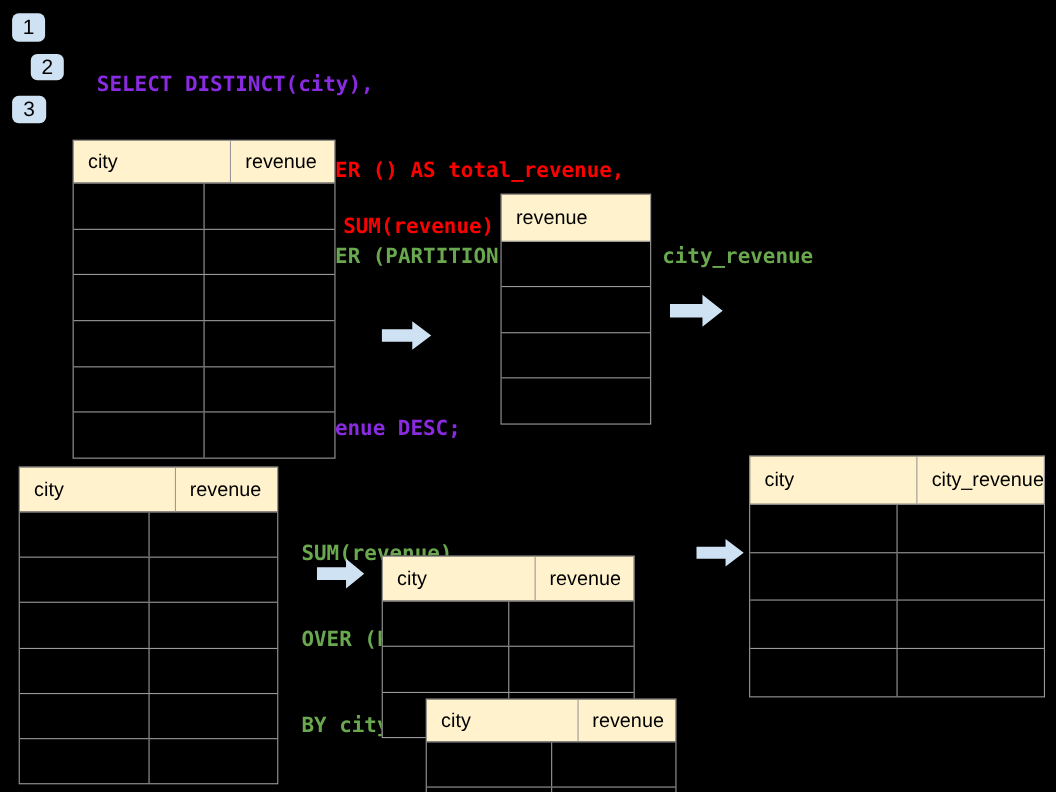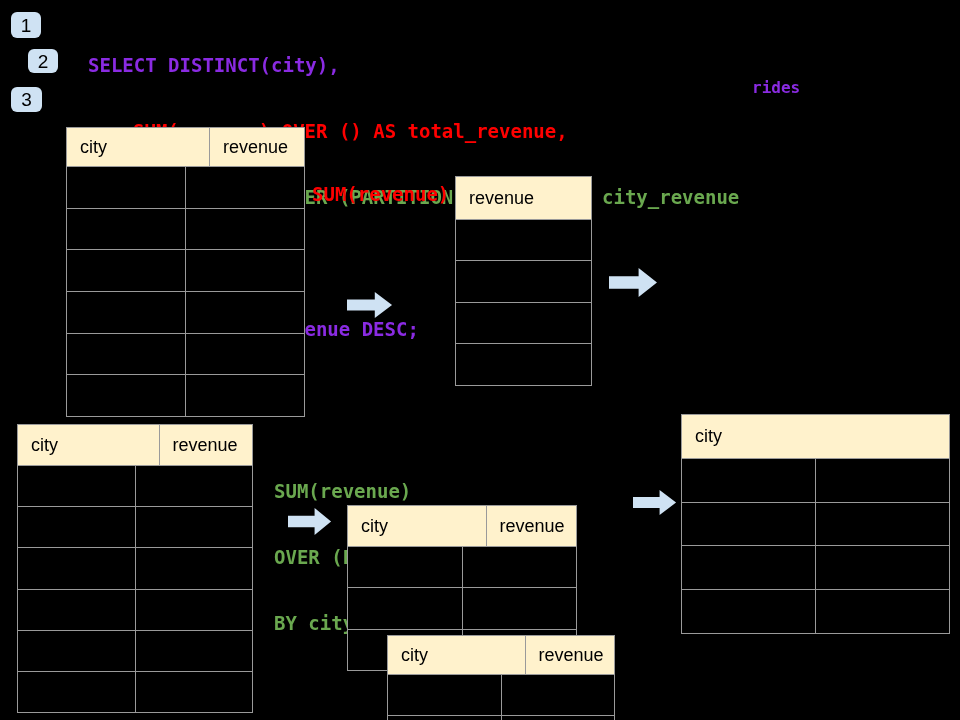--- a/index.html
+++ b/index.html
@@ -24,21 +24,21 @@
     position:absolute;background:var(--badge_fill);border-radius:6px;
     color:#000;font-size:19px;line-height:1;
     display:flex;align-items:center;justify-content:center;
   }
   
   .code{
     position:absolute;font-family:"DejaVu Sans Mono",monospace;
     font-weight:700;white-space:pre;
   }
   .sql-block{left:88px;top:10px;font-size:19px;line-height:22px;}
-  .code-line{white-space:pre;}
+  .code-line{white-space:pre;margin-top:12px;}
   .ind-1{margin-left:45px;} .ind-2{margin-left:22px;}
   .c-purple{color:var(--sql_purple);}
   .c-red{color:var(--sql_red);}
   .c-green{color:var(--sql_green);}
   .from-note{left:752px;top:35px;font-size:16px;line-height:21px;}
   .ann-total{left:312px;top:139px;font-size:19px;line-height:22px;}
   .ann-part{left:274px;top:436px;font-size:19px;line-height:22px;}
   
   .tbl{
     position:absolute;background:var(--background);
@@ -68,21 +68,20 @@
 
   <div class="code sql-block">
     <div class="code-line c-purple">SELECT DISTINCT(city),</div>
     <div class="code-line c-red ind-1">SUM(revenue) OVER () AS total_revenue,</div>
     <div class="code-line c-green ind-1">SUM(revenue) OVER (PARTITION BY city) as city_revenue</div>
     <div class="code-line c-purple ind-2">FROM rides</div>
     <div class="code-line c-purple ind-2">ORDER by city_revenue DESC;</div>
   </div>
 
   <div class="code from-note c-purple">
-    <div class="code-line">rides</div>
   </div>
 
   <div class="code ann-total c-red">
     <div class="code-line">SUM(revenue)</div>
   </div>
 
   <div class="code ann-part c-green">
     <div class="code-line">SUM(revenue)</div>
     <div class="code-line">OVER (PARTITION</div>
     <div class="code-line">BY city)</div>
@@ -232,20 +231,21 @@
 
   <div class="arrow" style="left:633px;top:489px;width:44px;height:27px;">
     <svg viewBox="0 0 48 30" preserveAspectRatio="none">
       <polygon points="0,9 29,9 29,1 47,15 29,29 29,21 0,21" fill="#CFE2F3"></polygon>
     </svg>
   </div>
 
   <div class="tbl" style="left:681px;top:414px;width:269px;">
     <div class="tbl-head" style="height:43px;">
       <div class="tbl-th">city</div>
+      <div class="tbl-th">city_revenue</div>
     </div>
     <div>
         <div class="tbl-row" style="height: 43.7px;">
           <div class="tbl-cell"></div>
           <div class="tbl-cell"></div>
         </div>
         <div class="tbl-row" style="height: 43.7px;">
           <div class="tbl-cell"></div>
           <div class="tbl-cell"></div>
         </div>

